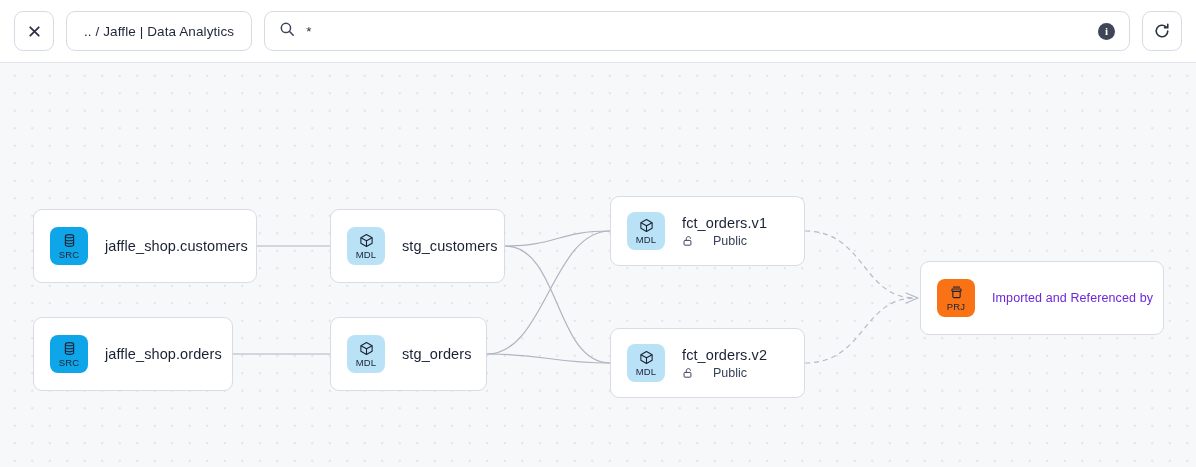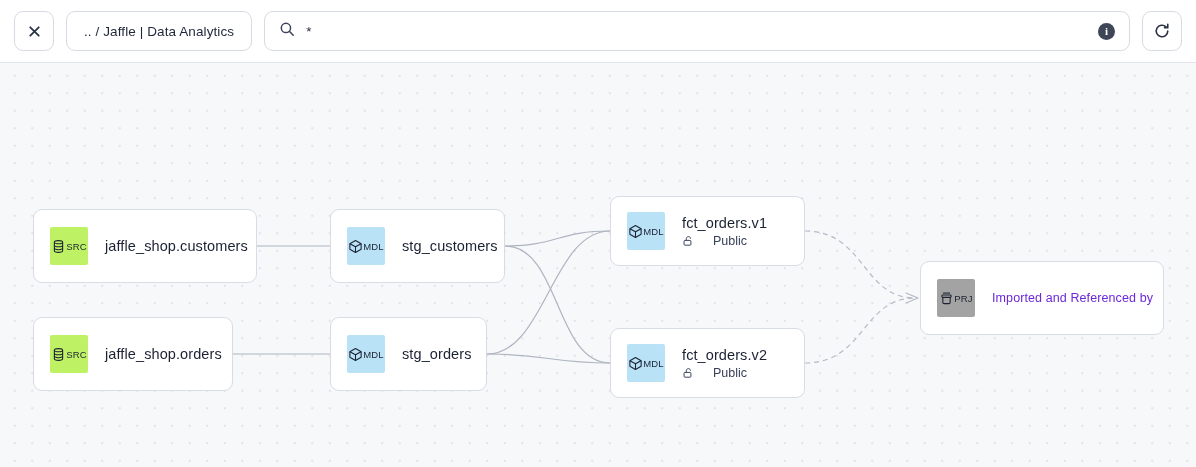--- a/index.html
+++ b/index.html
@@ -140,31 +140,31 @@
     padding: 0 16px;
     gap: 17px;
     z-index: 3;
     cursor: pointer;
   }
 
   .badge {
     flex: none;
     width: 38px;
     height: 38px;
-    border-radius: 2px;
-    display: flex;
-    flex-direction: row;
+    border-radius: 8px;
+    display: flex;
+    flex-direction: column;
     align-items: center;
     justify-content: center;
     gap: 0px;
     color: #1c2233;
   }
-  .badge.src { background: #bef264; }
+  .badge.src { background: #0ea5e9; }
   .badge.mdl { background: #b9e2f7; }
-  .badge.prj { background: #a3a3a3; }
+  .badge.prj { background: #f97316; }
   .badge svg { display: block; margin-top: 1px; }
   .badge-text {
     font-size: 9.5px;
     letter-spacing: .2px;
     line-height: 1;
     margin-top: 2px;
     color: #1c2233;
   }
 
   .node-body { display: flex; flex-direction: column; justify-content: flex-start; gap: 3px; min-width: 0; }

